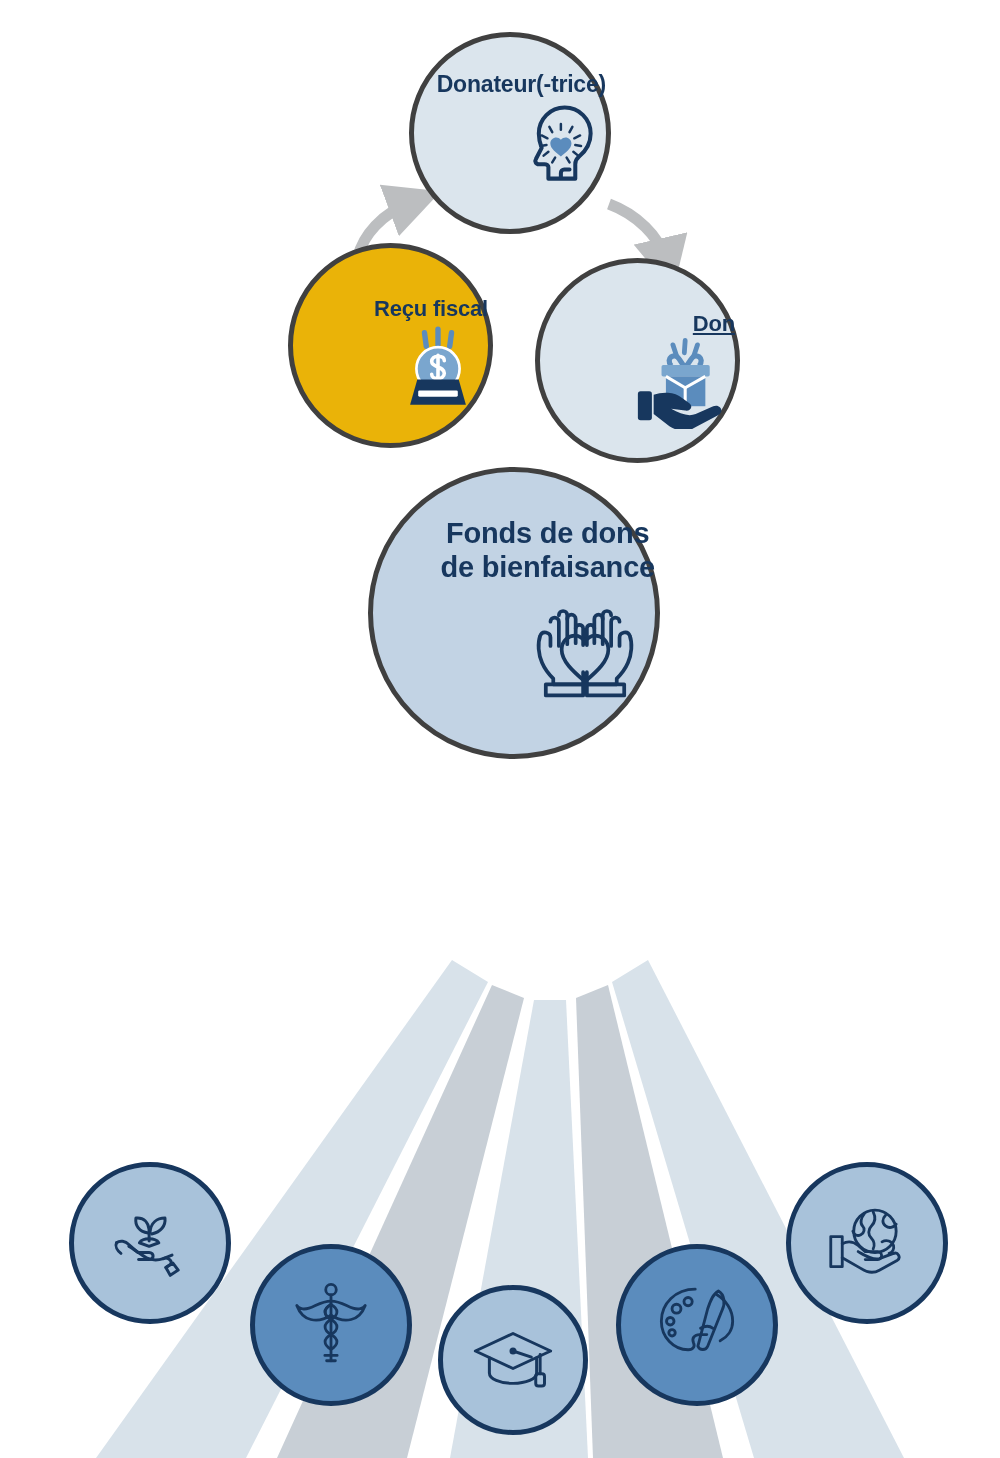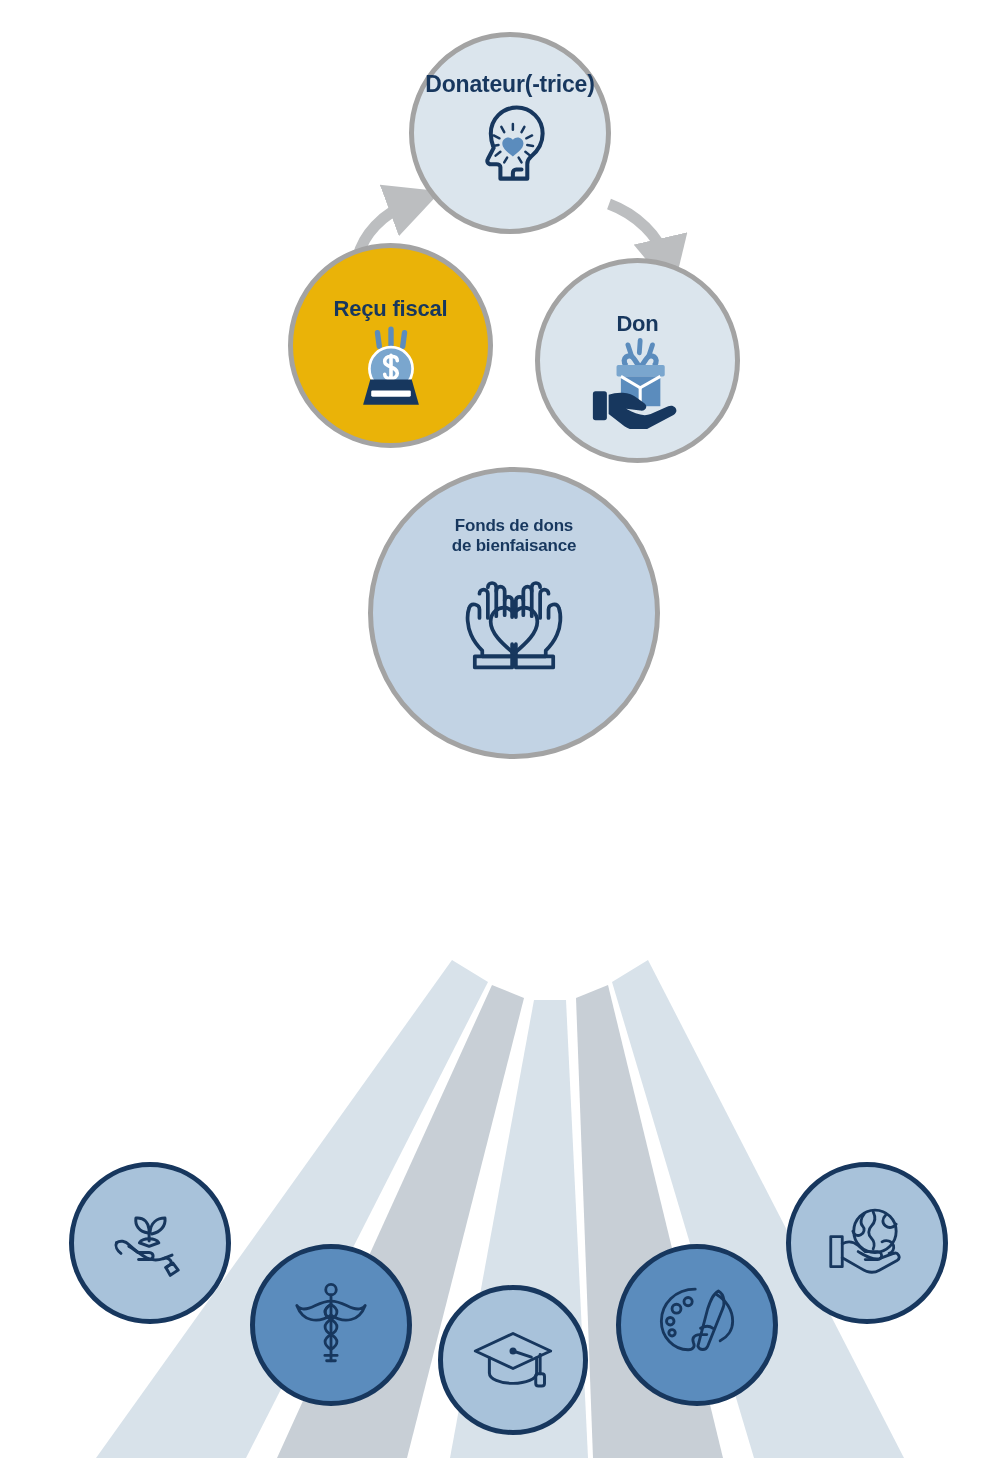--- a/index.html
+++ b/index.html
@@ -29,25 +29,25 @@
     position: absolute;
     left: 0;
     top: 0;
     width: 1000px;
     height: 1458px;
     z-index: 2;
   }
   .node {
     position: absolute;
     border-radius: 50%;
-    border: 5px solid #a3a3a3;
+    border: 5px solid #404040;
     box-sizing: border-box;
     display: flex;
     flex-direction: column;
-    align-items: center;
+    align-items: flex-end;
     z-index: 3;
   }
   .node .label {
     color: #17375e;
     font-weight: bold;
     text-align: center;
     line-height: 1.18;
     letter-spacing: -0.2px;
     white-space: pre-line;
   }
@@ -67,27 +67,27 @@
     left: 288px; top: 243px; width: 205px; height: 205px;
     background: #eab308;
     padding-top: 48px;
   }
   #node-receipt .label { font-size: 22px; }
   #node-gift {
     left: 535px; top: 258px; width: 205px; height: 205px;
     background: #dbe5ed;
     padding-top: 48px;
   }
-  #node-gift .label { font-size: 22px; }
+  #node-gift .label { font-size: 22px; text-decoration: underline; }
   #node-fund {
     left: 368px; top: 467px; width: 292px; height: 292px;
     background: #c2d3e4;
     padding-top: 44px;
   }
-  #node-fund .label { font-size: 17px; }
+  #node-fund .label { font-size: 29px; }
   #node-grants {
     left: 382px; top: 763px; width: 256px; height: 256px;
     background: #4f82b4;
     padding-top: 36px;
   }
   #node-grants .label { font-size: 22px; }
 
   .cause {
     position: absolute;
     border-radius: 50%;

